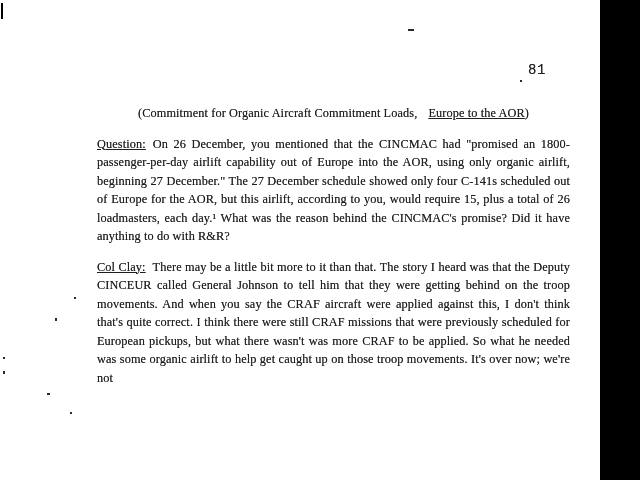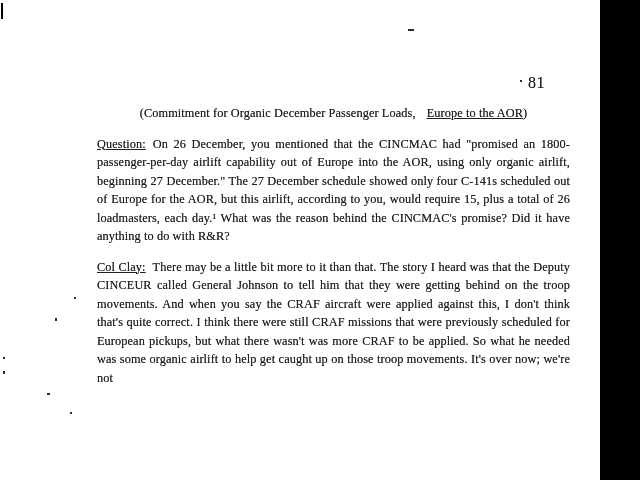--- a/index.html
+++ b/index.html
@@ -17,23 +17,24 @@
     width: 40px; height: 480px;
     background: #000000;
   }
   
   .corner-line {
     position: absolute; left: 1px; top: 3px;
     width: 2px; height: 16px; background: #000000;
   }
   .speckle { position: absolute; background: #2a2a2a; }
   .page-number {
-    position: absolute; left: 528px; top: 74px;
-    font-size: 16px; letter-spacing: 0.5px;
+    position: absolute; left: 528px; top: 62px;
+    font-size: 14px; letter-spacing: 0.5px;
     text-shadow: 0 0 0.6px rgba(0,0,0,0.55);
+    font-family: Liberation Mono, monospace;
   }
   .content {
     position: absolute; left: 85px; top: 104px;
     width: 497px;
     font-size: 12.3px;
     line-height: 18.5px;
     letter-spacing: 0.1px;
     text-shadow: 0 0 0.6px rgba(0,0,0,0.6);
   }
   .heading {
@@ -63,21 +64,21 @@
 <div class="speckle" style="left:55px; top:318px; width:2px; height:3px;"></div>
 <div class="speckle" style="left:3px; top:357px; width:2px; height:2px;"></div>
 <div class="speckle" style="left:3px; top:371px; width:2px; height:3px;"></div>
 <div class="speckle" style="left:47px; top:393px; width:3px; height:2px;"></div>
 <div class="speckle" style="left:70px; top:412px; width:2px; height:2px;"></div>
 
 <div class="page-number">81</div>
 
 <div class="content">
 
-  <h1 class="heading"><span>(Commitment for Organic December Passenger Loads, </span><span class="u">Europe to the AOR</span><span>)</span></h1>
+  <h1 class="heading"><span>(Commitment for Organic Aircraft Commitment Loads, </span><span class="u">Europe to the AOR</span><span>)</span></h1>
 
   <p class="para"><span class="label">Question:</span><span>On 26 December, you mentioned that the CINCMAC had "promised an 1800-passenger-per-day airlift capability out of Europe into the AOR, using only organic airlift, beginning 27 December."  The 27 December schedule showed only four C-141s scheduled out of Europe for the AOR, but this airlift, according to you, would require 15, plus a total of 26 loadmasters, each day.¹  What was the reason behind the CINCMAC's promise?  Did it have anything to do with R&amp;R?</span></p>
 
 
 
 
   <p class="para"><span class="label">Col Clay:</span><span>There may be a little bit more to it than that.  The story I heard was that the Deputy CINCEUR called General Johnson to tell him that they were getting behind on the troop movements.  And when you say the CRAF aircraft were applied against this, I don't think that's quite correct.  I think there were still CRAF missions that were previously scheduled for European pickups, but what there wasn't was more CRAF to be applied.  So what he needed was some organic airlift to help get caught up on those troop movements.  It's over now; we're not</span></p>
 
 </div>
 

